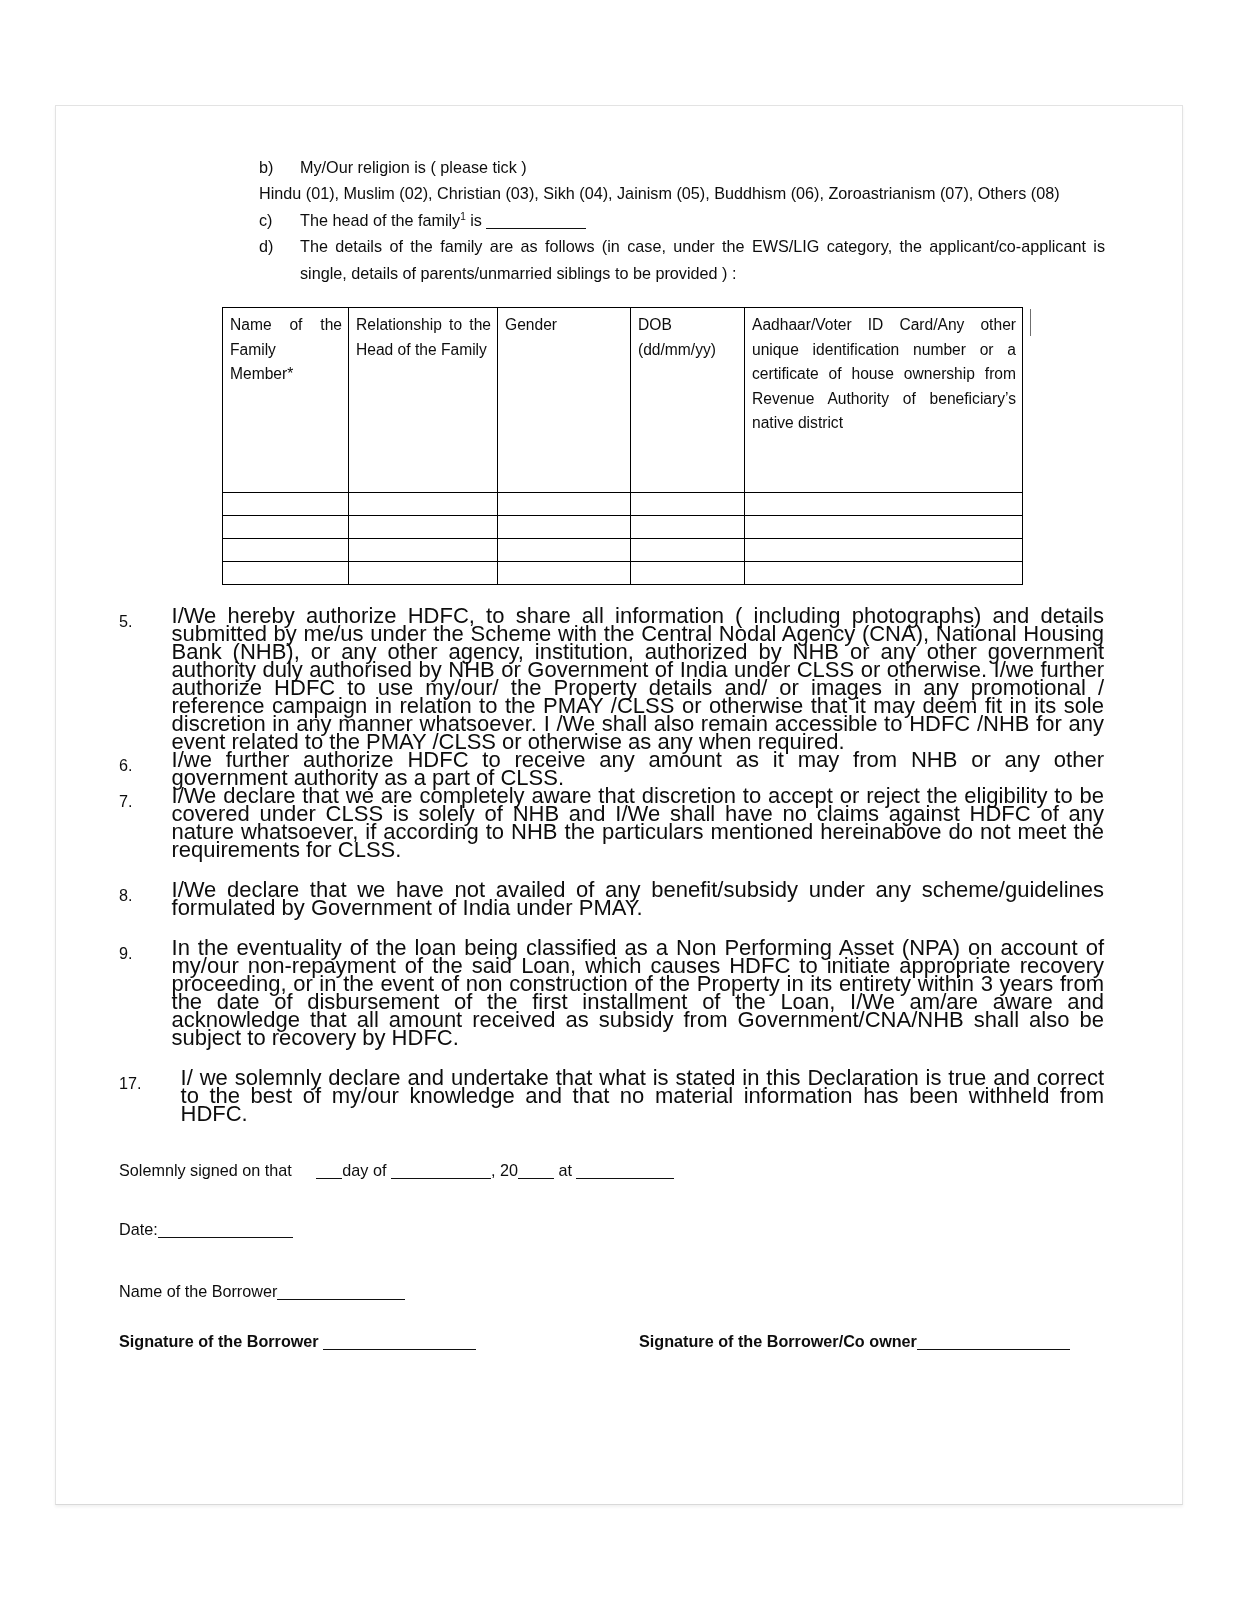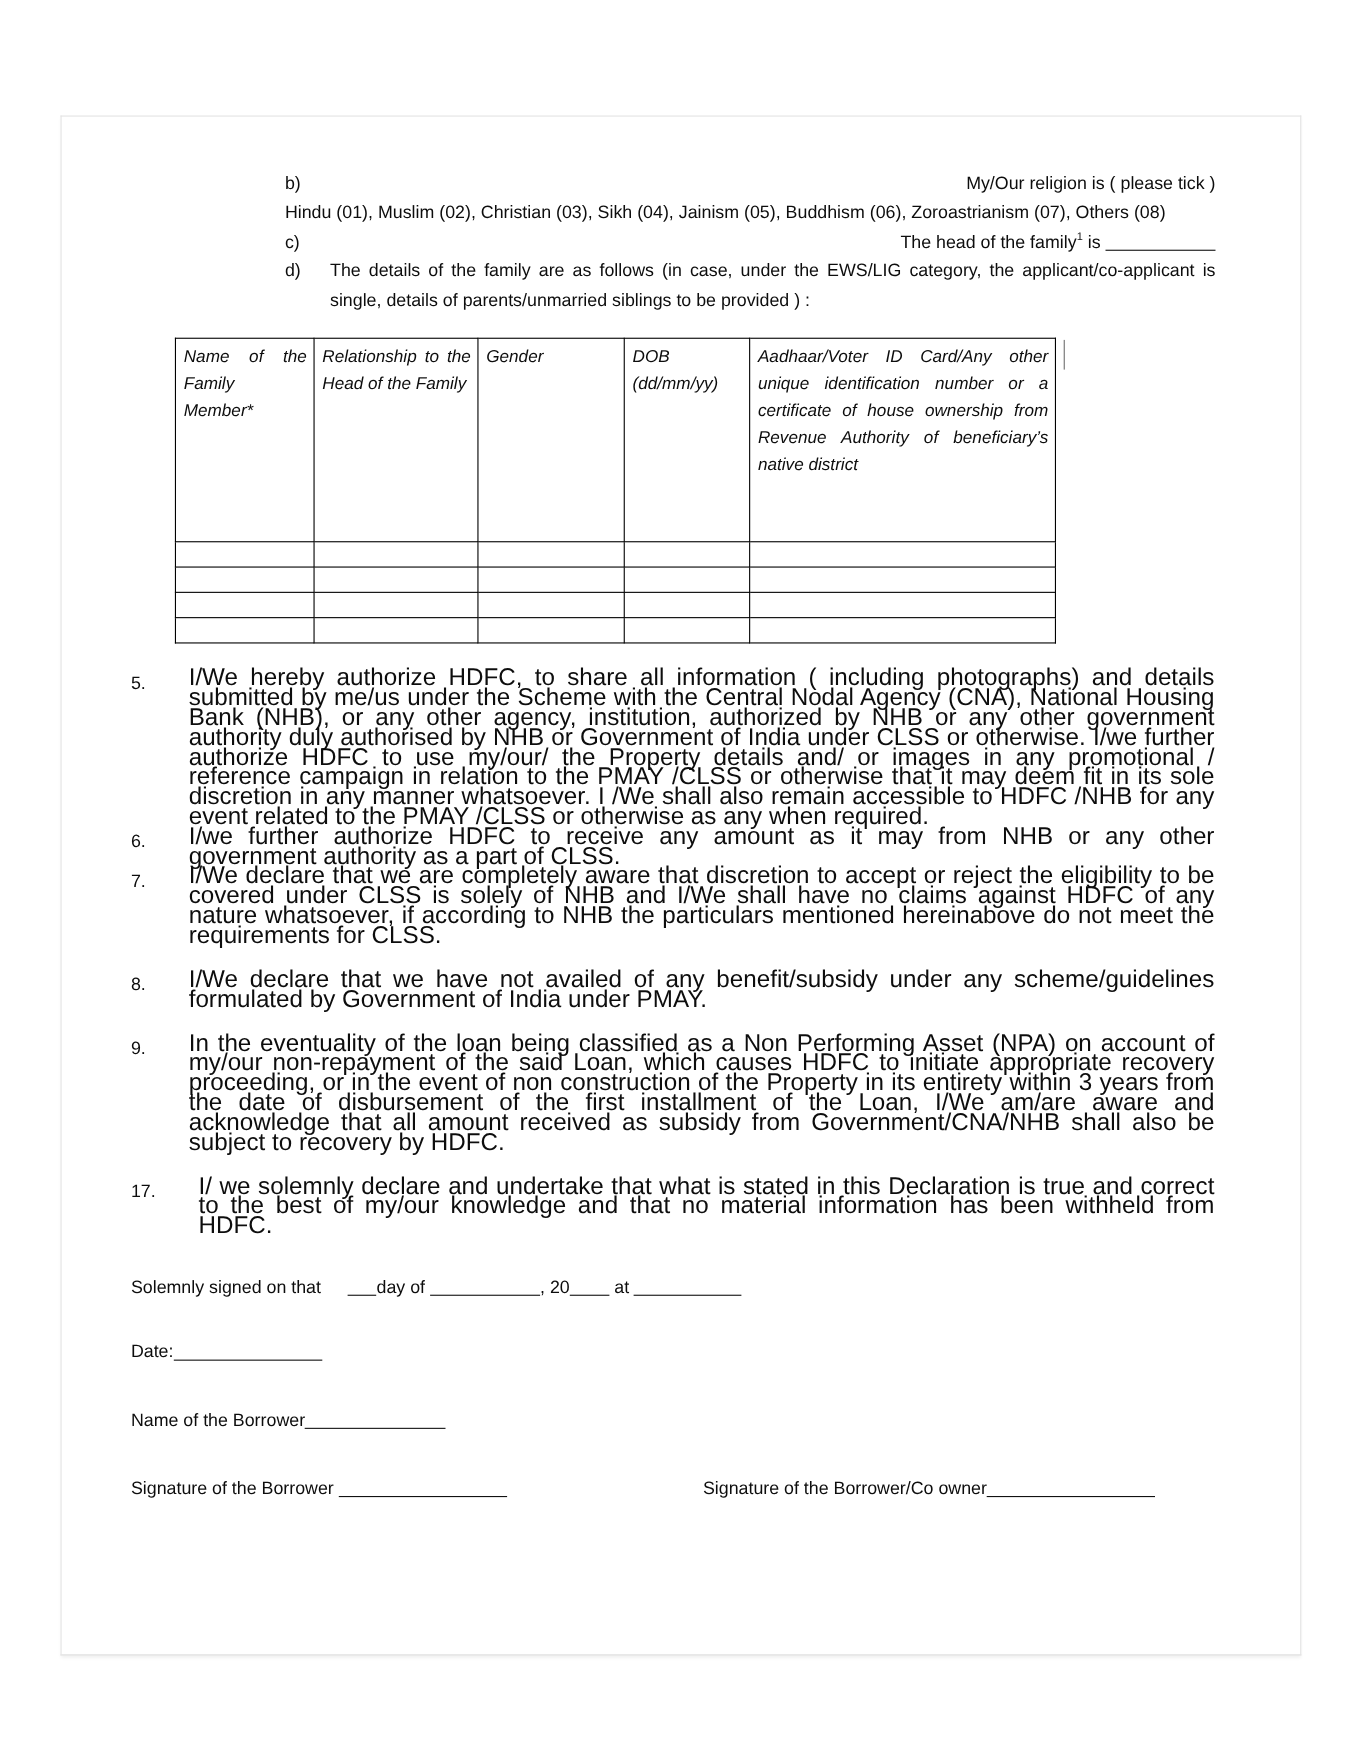--- a/index.html
+++ b/index.html
@@ -49,44 +49,43 @@
     flex: 0 0 41px;
     font-size: 16.2px;
     line-height: 26.4px;
   }
   .ltr-text {
     flex: 1 1 auto;
     font-size: 16.2px;
     line-height: 26.4px;
     text-align: justify;
   }
-  .ltr-text.nojust { text-align: right; }
+  .ltr-text.nojust { text-align: left; }
   .full-line {
     font-size: 16.2px;
     line-height: 26.4px;
     text-align: left;
   }
   .fill-line {
     display: inline-block;
     border-bottom: 1.6px solid #111;
     vertical-align: -3px;
   }
   sup.fnote {
     font-size: 10px;
     vertical-align: super;
     line-height: 0;
   }
 
   
   #family-table-wrap {
-    margin-left: 40px;
+    margin-left: 103px;
     margin-top: 21px;
     position: relative;
     width: 800px;
-    font-style: italic;
   }
   table.family {
     border-collapse: collapse;
     width: 800px;
     table-layout: fixed;
   }
   table.family td {
     border: 1.5px solid #000;
     vertical-align: top;
     padding: 5px 6px 4px 7px;
@@ -135,21 +134,21 @@
 
   
   #sign-block { margin-top: 34px; }
   .sig-line {
     font-size: 16.2px;
     line-height: 26px;
     white-space: nowrap;
   }
   .sp-1 { margin-top: 33px; }
   .sp-2 { margin-top: 36px; align-items: flex-end; }
-  .sp-3 { margin-top: 36px; }
+  .sp-3 { margin-top: 24px; font-weight: bold; }
   .two-col {
     display: flex;
   }
   .col-l { width: 520px; flex: 0 0 520px; }
   .col-r { flex: 1 1 auto; }
 </style>
 </head>
 <body>
 
 <div id="page-sheet">

